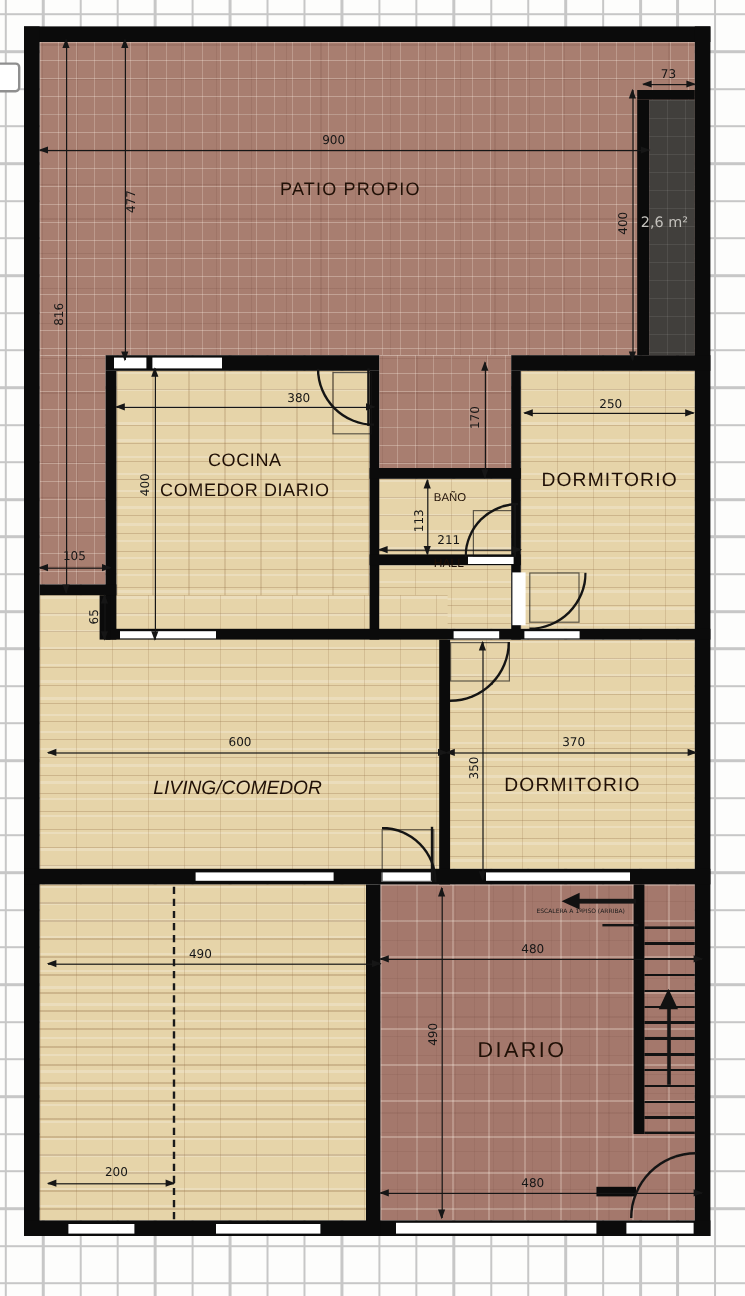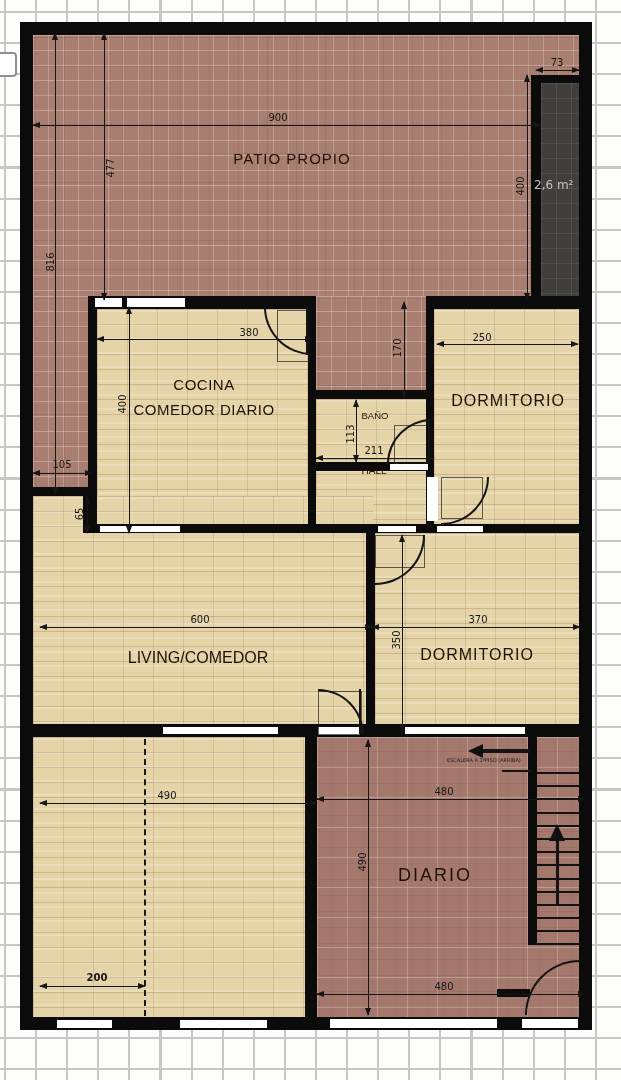--- a/index.html
+++ b/index.html
@@ -153,47 +153,47 @@
   <div class="dim-v" style="left:404px;top:302px;height:96px;"></div>
   <div class="dim-v" style="left:129px;top:307px;height:226px;"></div>
   <div class="dim-v" style="left:87px;top:496px;height:37px;"></div>
   <div class="dim-v" style="left:356px;top:400px;height:62px;"></div>
   <div class="dim-v" style="left:402px;top:535px;height:198px;"></div>
   <div class="dim-v" style="left:368px;top:740px;height:275px;"></div>
 
   <div class="dlab" style="left:278px;top:112px;">900</div>
   <div class="dlab" style="left:557px;top:57px;">73</div>
   <div class="dlab" style="left:203px;top:327px;margin-left:46px;">380</div>
-  <div class="dlab" style="left:482px;top:332px;text-align:right;">250</div>
+  <div class="dlab" style="left:509px;top:332px;text-align:right;">250</div>
   <div class="dlab" style="left:374px;top:445px;">211</div>
   <div class="dlab" style="left:62px;top:459px;">105</div>
   <div class="dlab" style="left:200px;top:614px;">600</div>
   <div class="dlab" style="left:478px;top:614px;">370</div>
   <div class="dlab" style="left:167px;top:790px;">490</div>
   <div class="dlab" style="left:444px;top:786px;">480</div>
-  <div class="dlab" style="left:97px;top:972px;font-weight:bold;">200</div>
+  <div class="dlab" style="left:97px;top:972px;">200</div>
   <div class="dlab" style="left:444px;top:981px;">480</div>
   <div class="dlab v" style="left:50px;top:262px;">816</div>
   <div class="dlab v" style="left:110px;top:168px;">477</div>
   <div class="dlab v" style="left:520px;top:186px;">400</div>
   <div class="dlab v" style="left:397px;top:348px;">170</div>
   <div class="dlab v" style="left:122px;top:404px;">400</div>
   <div class="dlab v" style="left:79px;top:514px;">65</div>
   <div class="dlab v" style="left:350px;top:434px;">113</div>
   <div class="dlab v" style="left:396px;top:640px;">350</div>
   <div class="dlab v" style="left:362px;top:862px;">490</div>
 
   <div class="rlab" style="left:292px;top:158px;font-size:15px;letter-spacing:1px;">PATIO PROPIO</div>
   <div class="rlab" style="left:204px;top:384px;font-size:15px;letter-spacing:.5px;">COCINA</div>
   <div class="rlab" style="left:204px;top:409px;font-size:15px;letter-spacing:.5px;">COMEDOR DIARIO</div>
   <div class="rlab" style="left:375px;top:415px;font-size:9.5px;">BAÑO</div>
   <div class="rlab" style="left:374px;top:470px;font-size:10px;">HALL</div>
   <div class="rlab" style="left:508px;top:401px;font-size:16px;letter-spacing:1px;">DORMITORIO</div>
   <div class="rlab" style="left:477px;top:655px;font-size:16px;letter-spacing:1px;">DORMITORIO</div>
-  <div class="rlab" style="left:198px;top:658px;font-size:16px;">LIVING/COMEDOR</div>
+  <div class="rlab" style="left:198px;top:658px;font-size:16px;font-style:italic;">LIVING/COMEDOR</div>
   <div class="rlab" style="left:435px;top:875px;font-size:18px;letter-spacing:2px;">DIARIO</div>
 
   <div class="abs" style="left:534px;top:178px;font-size:12px;color:#c4c2bd;font-family:'DejaVu Sans',sans-serif;white-space:nowrap;z-index:5;">2,6 m²</div>
 
   <div class="marker" style="left:-6px;top:52px;width:19px;height:21px;"></div>
 
 
 </div>
 
 </body></html>

